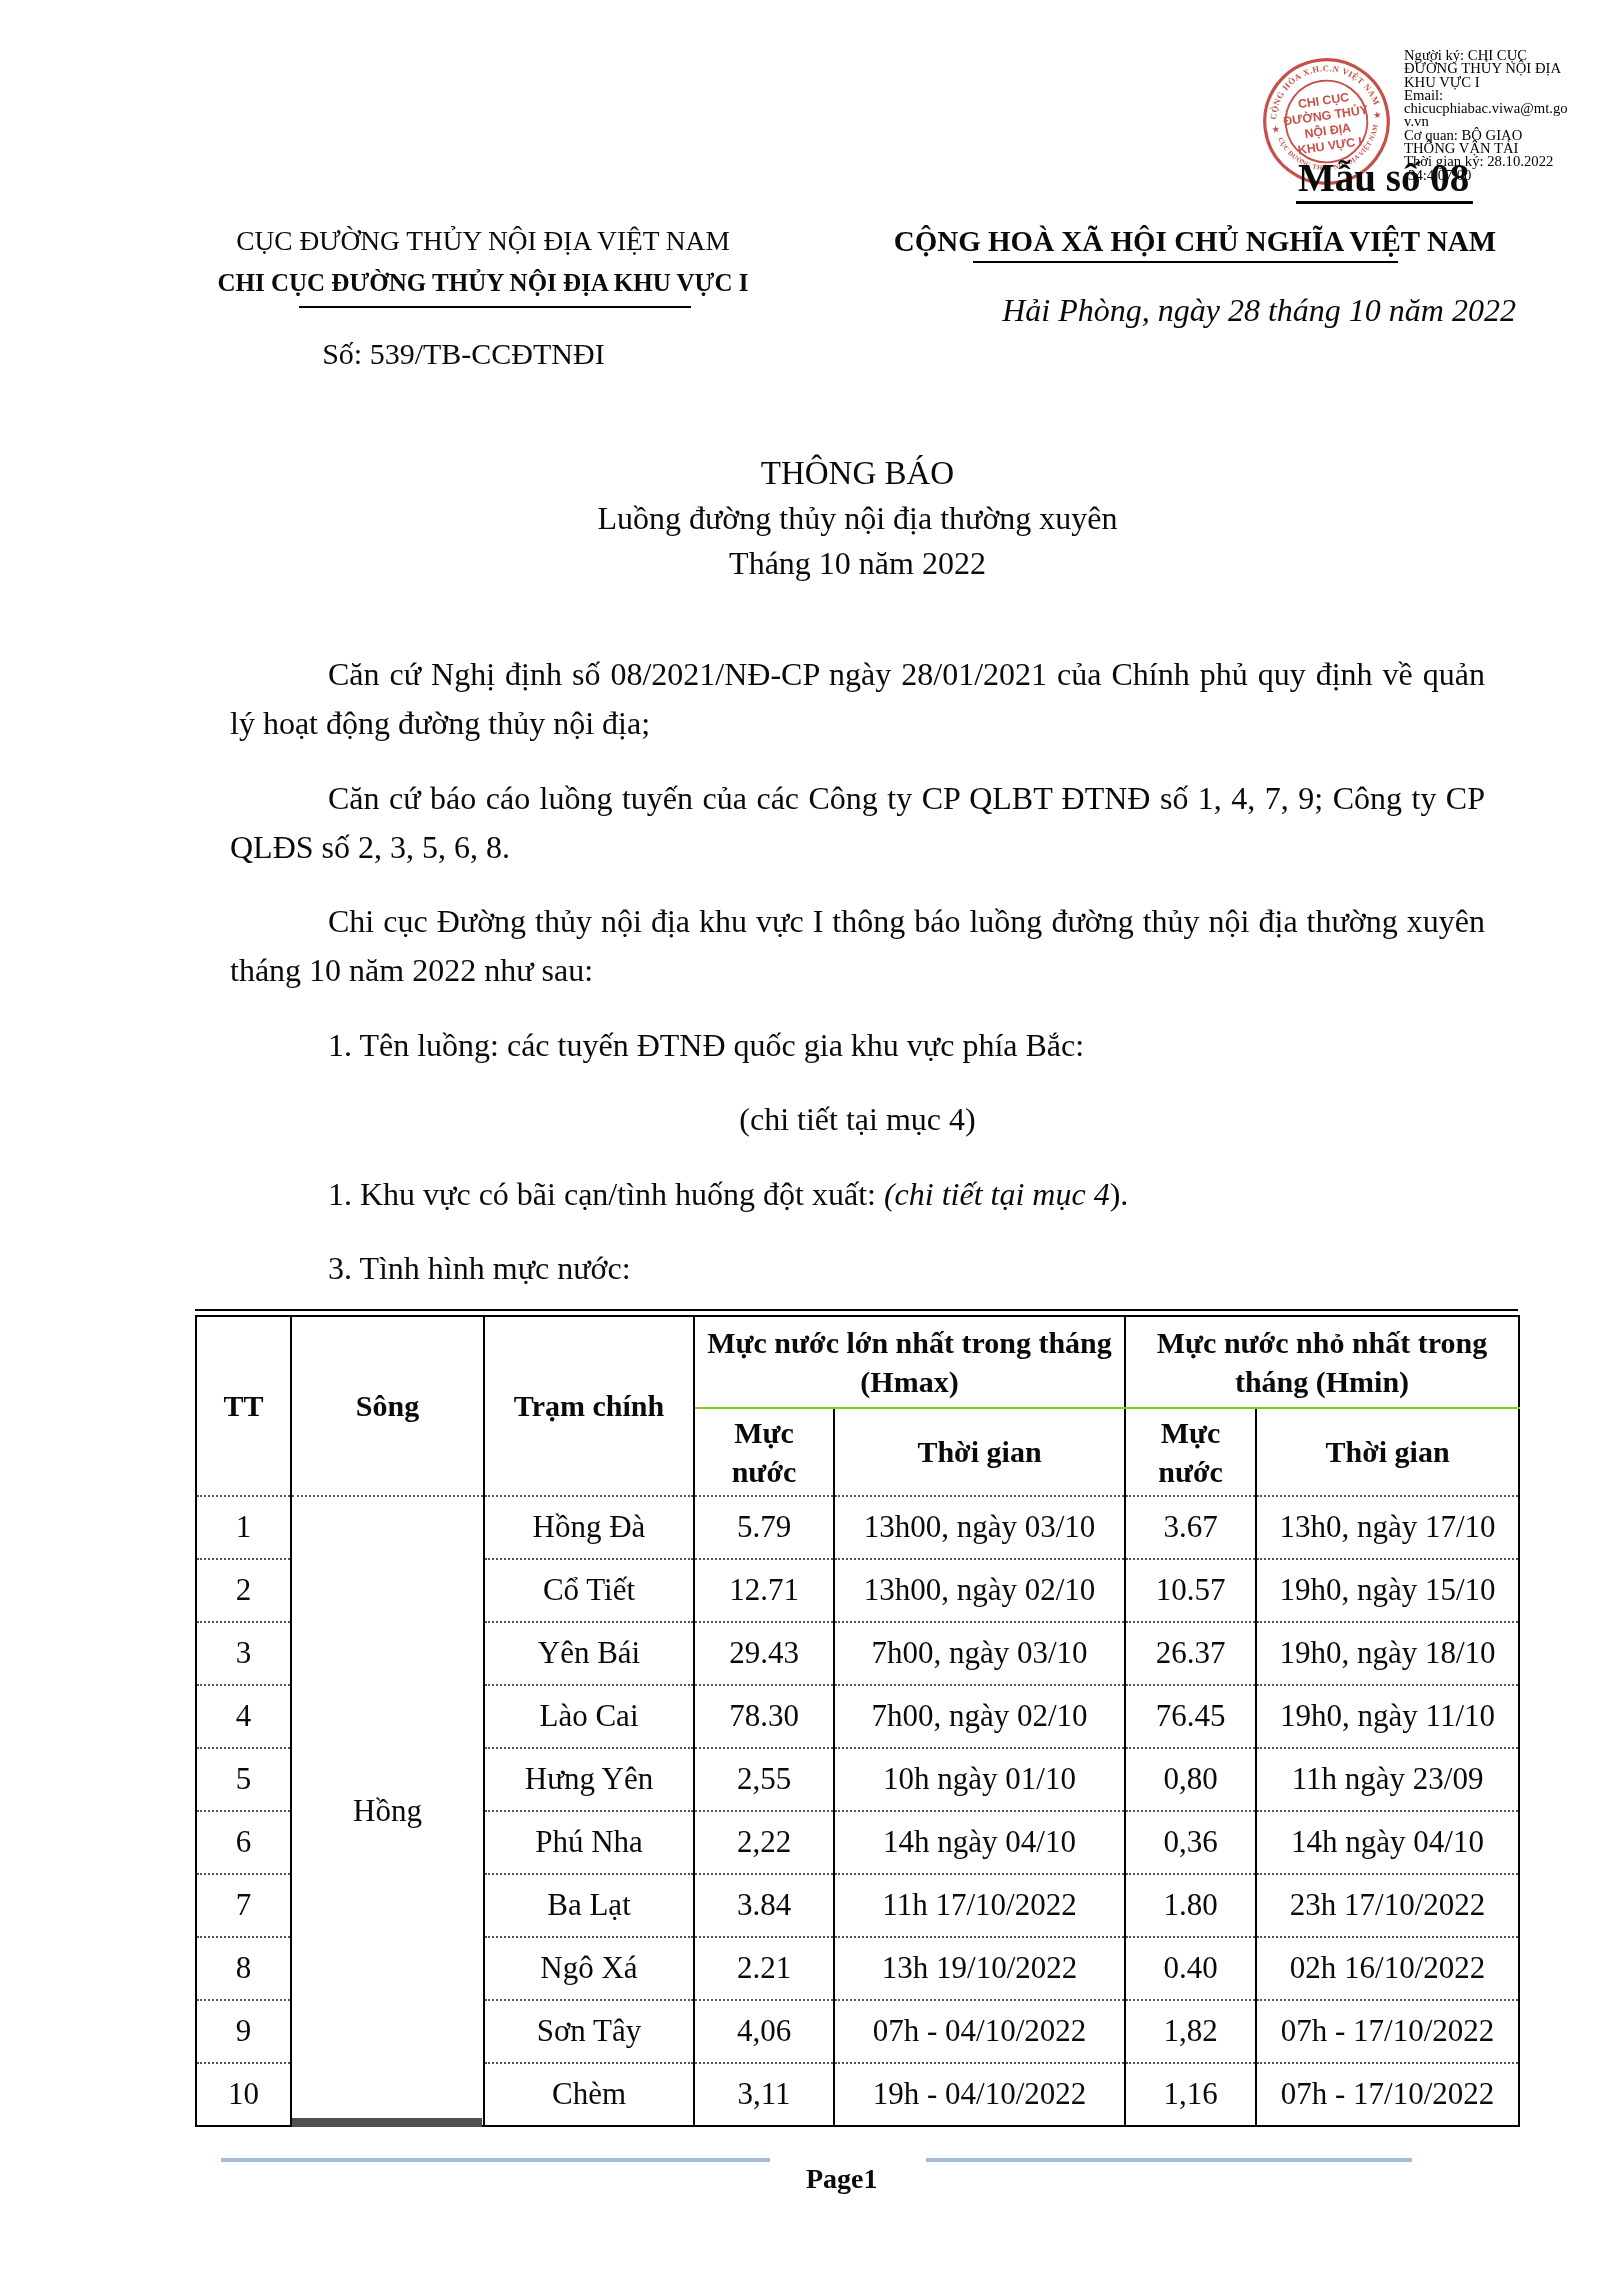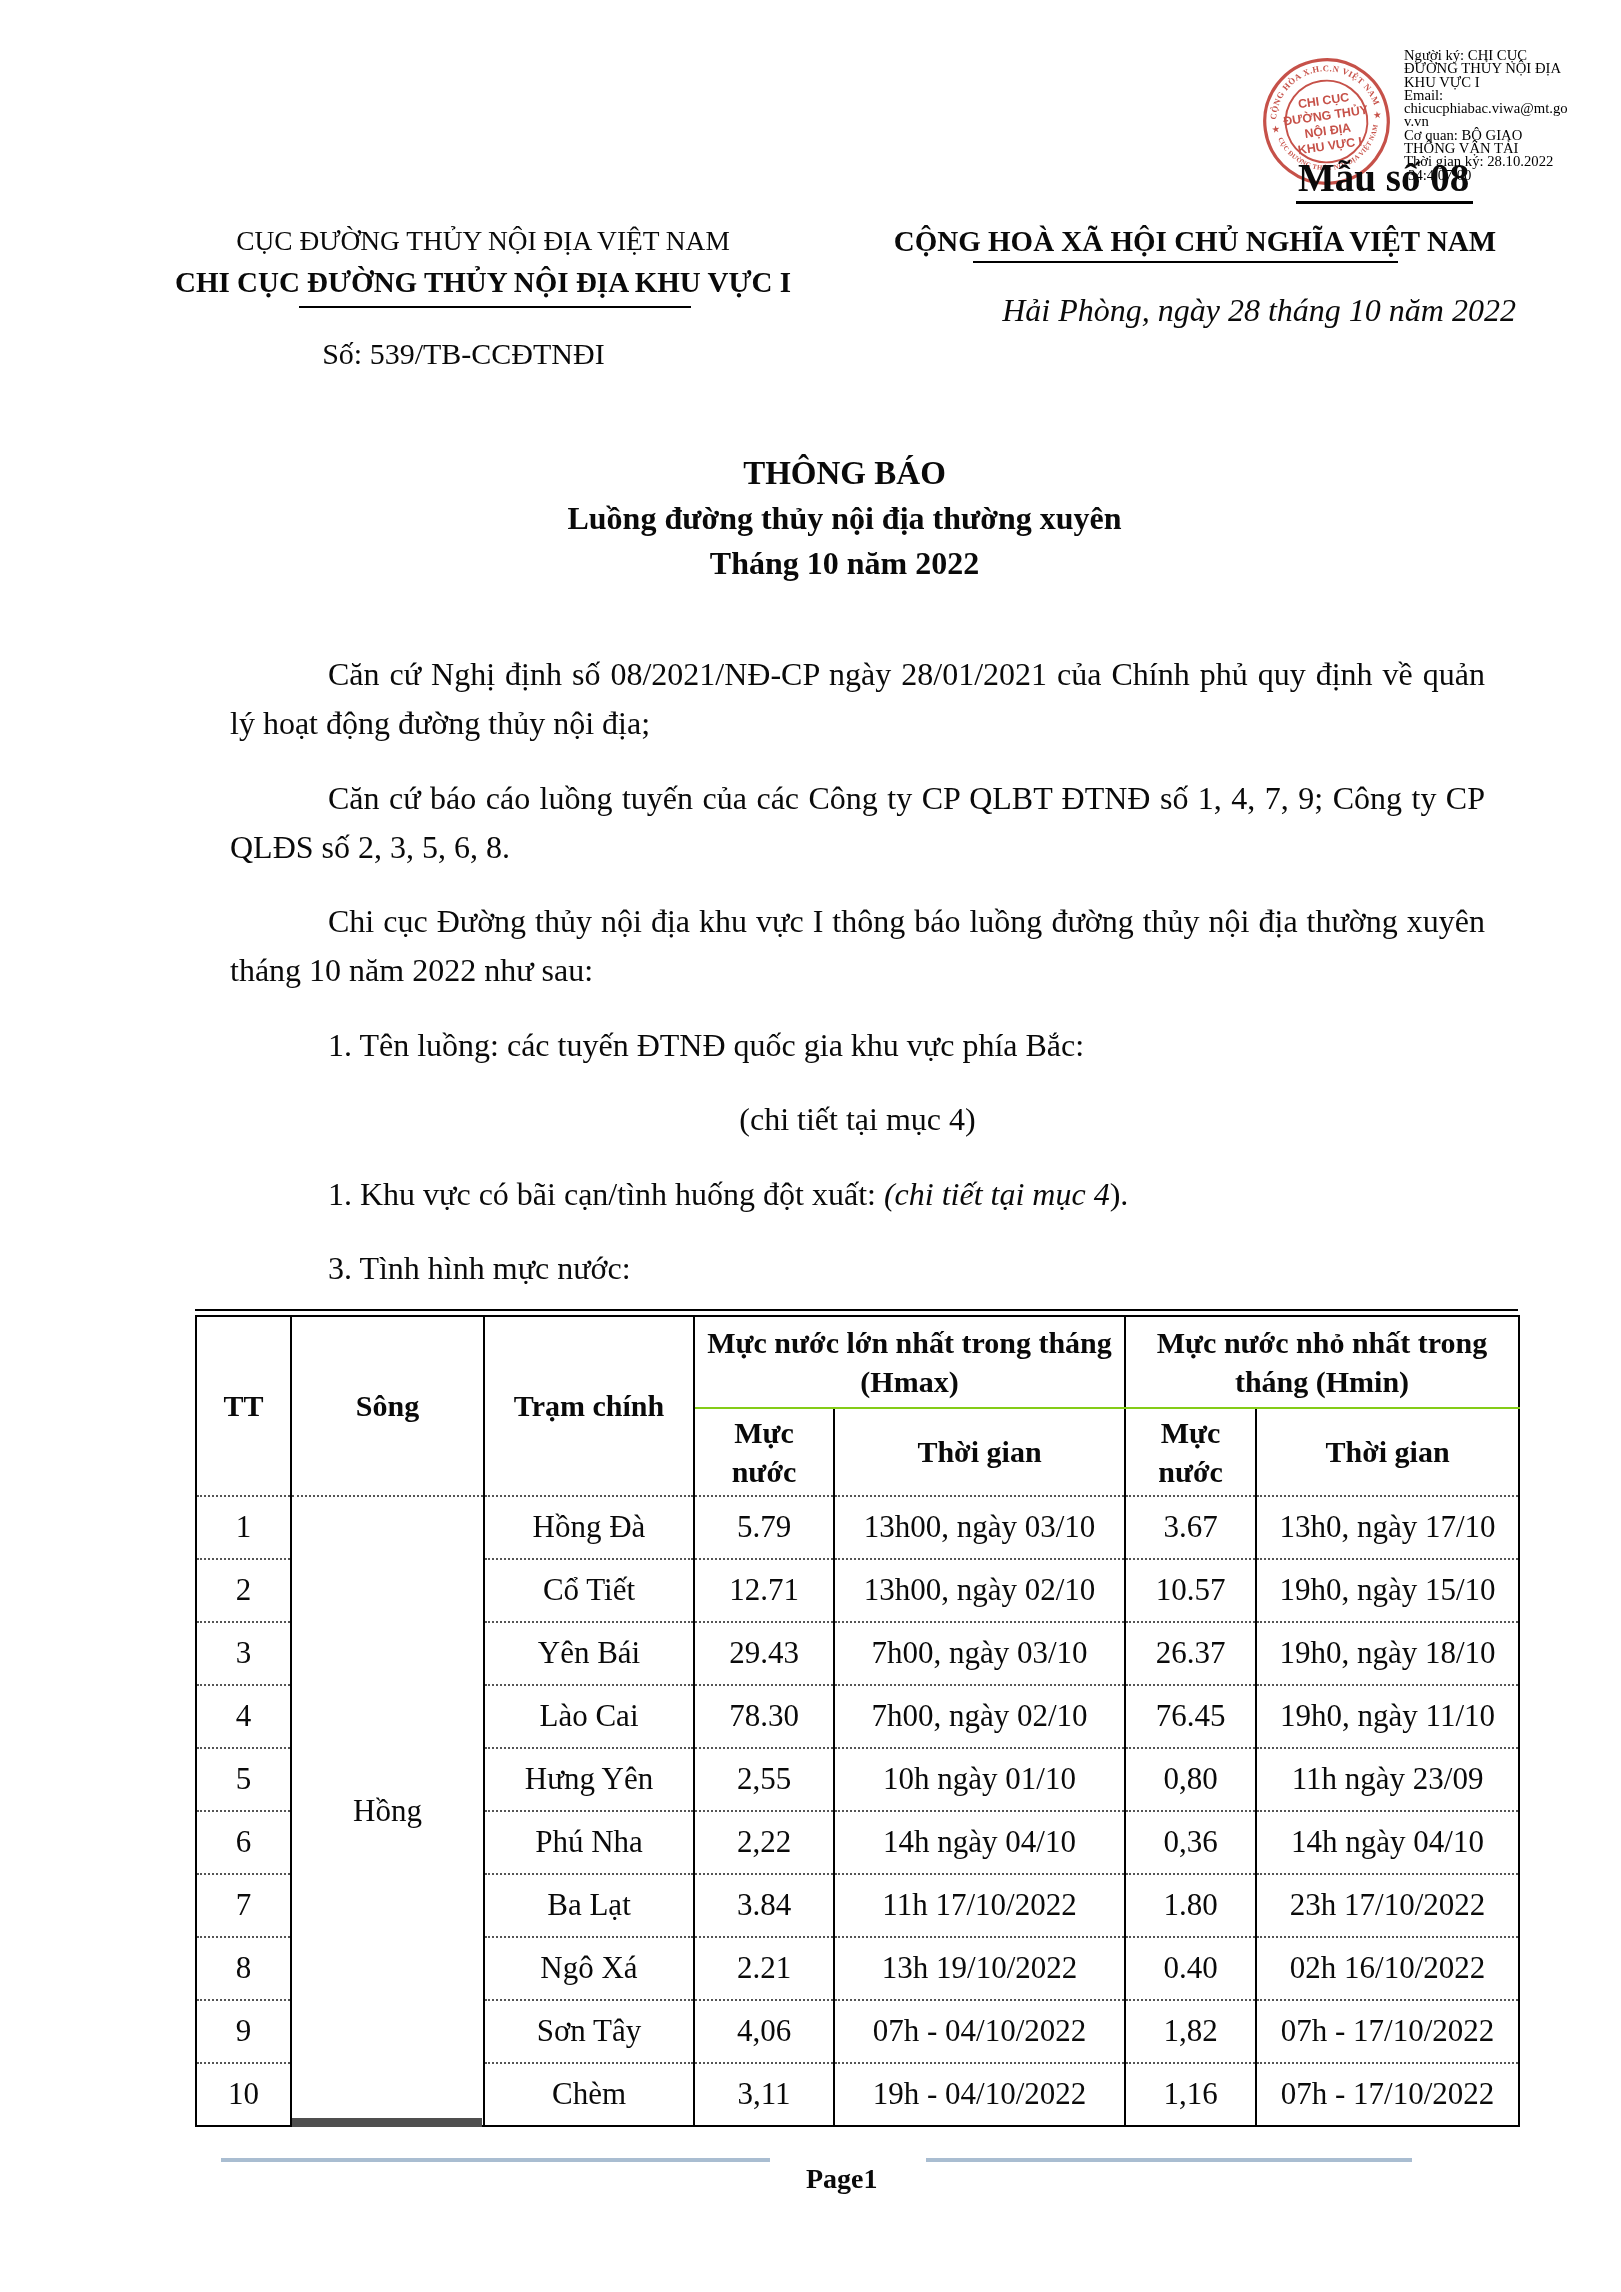--- a/index.html
+++ b/index.html
@@ -19,30 +19,30 @@
   .form-label {
     position:absolute; left:1296px; top:157px; z-index:3;
     font-size:39px; font-weight:bold; line-height:41px;
     border-bottom:3.9px solid #000; padding:0 3.9px 2.9px 2px;
   }
 
   
   .hdr-left  { position:absolute; left:118px; top:222px; width:730px; text-align:center; }
   .hdr-right { position:absolute; left:830px; top:222px; width:730px; text-align:center; }
   .hdr-l1 { font-size:27.4px; line-height:39px; }
-  .hdr-l2 { font-size:29px; font-weight:bold; line-height:43px; white-space:nowrap; }
+  .hdr-l2 { font-size:25px; font-weight:bold; line-height:43px; white-space:nowrap; }
   .hdr-r1 { font-size:29px; font-weight:bold; line-height:39px; white-space:nowrap; }
   .hdr-r2 { font-size:31px; font-weight:bold; line-height:45px; }
   .rule-left  { margin:2px 0 0 181px; width:392px; border-top:2.9px solid #000; height:0; }
   .rule-right { margin:0 0 0 143px;  width:425px; border-top:2.9px solid #000; height:0; }
   .doc-no   { margin-top:29px; position:relative; left:-19.6px; font-size:30px; }
   .date-line{ margin-top:29px; position:relative; left:64px; font-size:32px; font-style:italic; }
 
   
-  .title { position:absolute; left:217px; top:451px; width:1255px; text-align:center; font-weight:bold; }
+  .title { position:absolute; left:230px; top:451px; width:1255px; text-align:center; font-weight:normal; }
   .title-l1 { font-size:33px; line-height:45px; }
   .title-l2, .title-l3 { font-size:32px; line-height:45px; }
 
   
   .content { position:absolute; left:230px; top:650px; width:1255px; font-size:32px; }
   .para { line-height:49px; text-align:justify; text-indent:98px; margin:0 0 25.5px 0; }
   .item { line-height:49px; text-indent:98px; margin:0 0 25.5px 0; }
   .note-center { line-height:49px; text-align:center; margin:0 0 25.5px 0; }
   .item-last { margin-bottom:15.7px; }
   .it { font-style:italic; }

